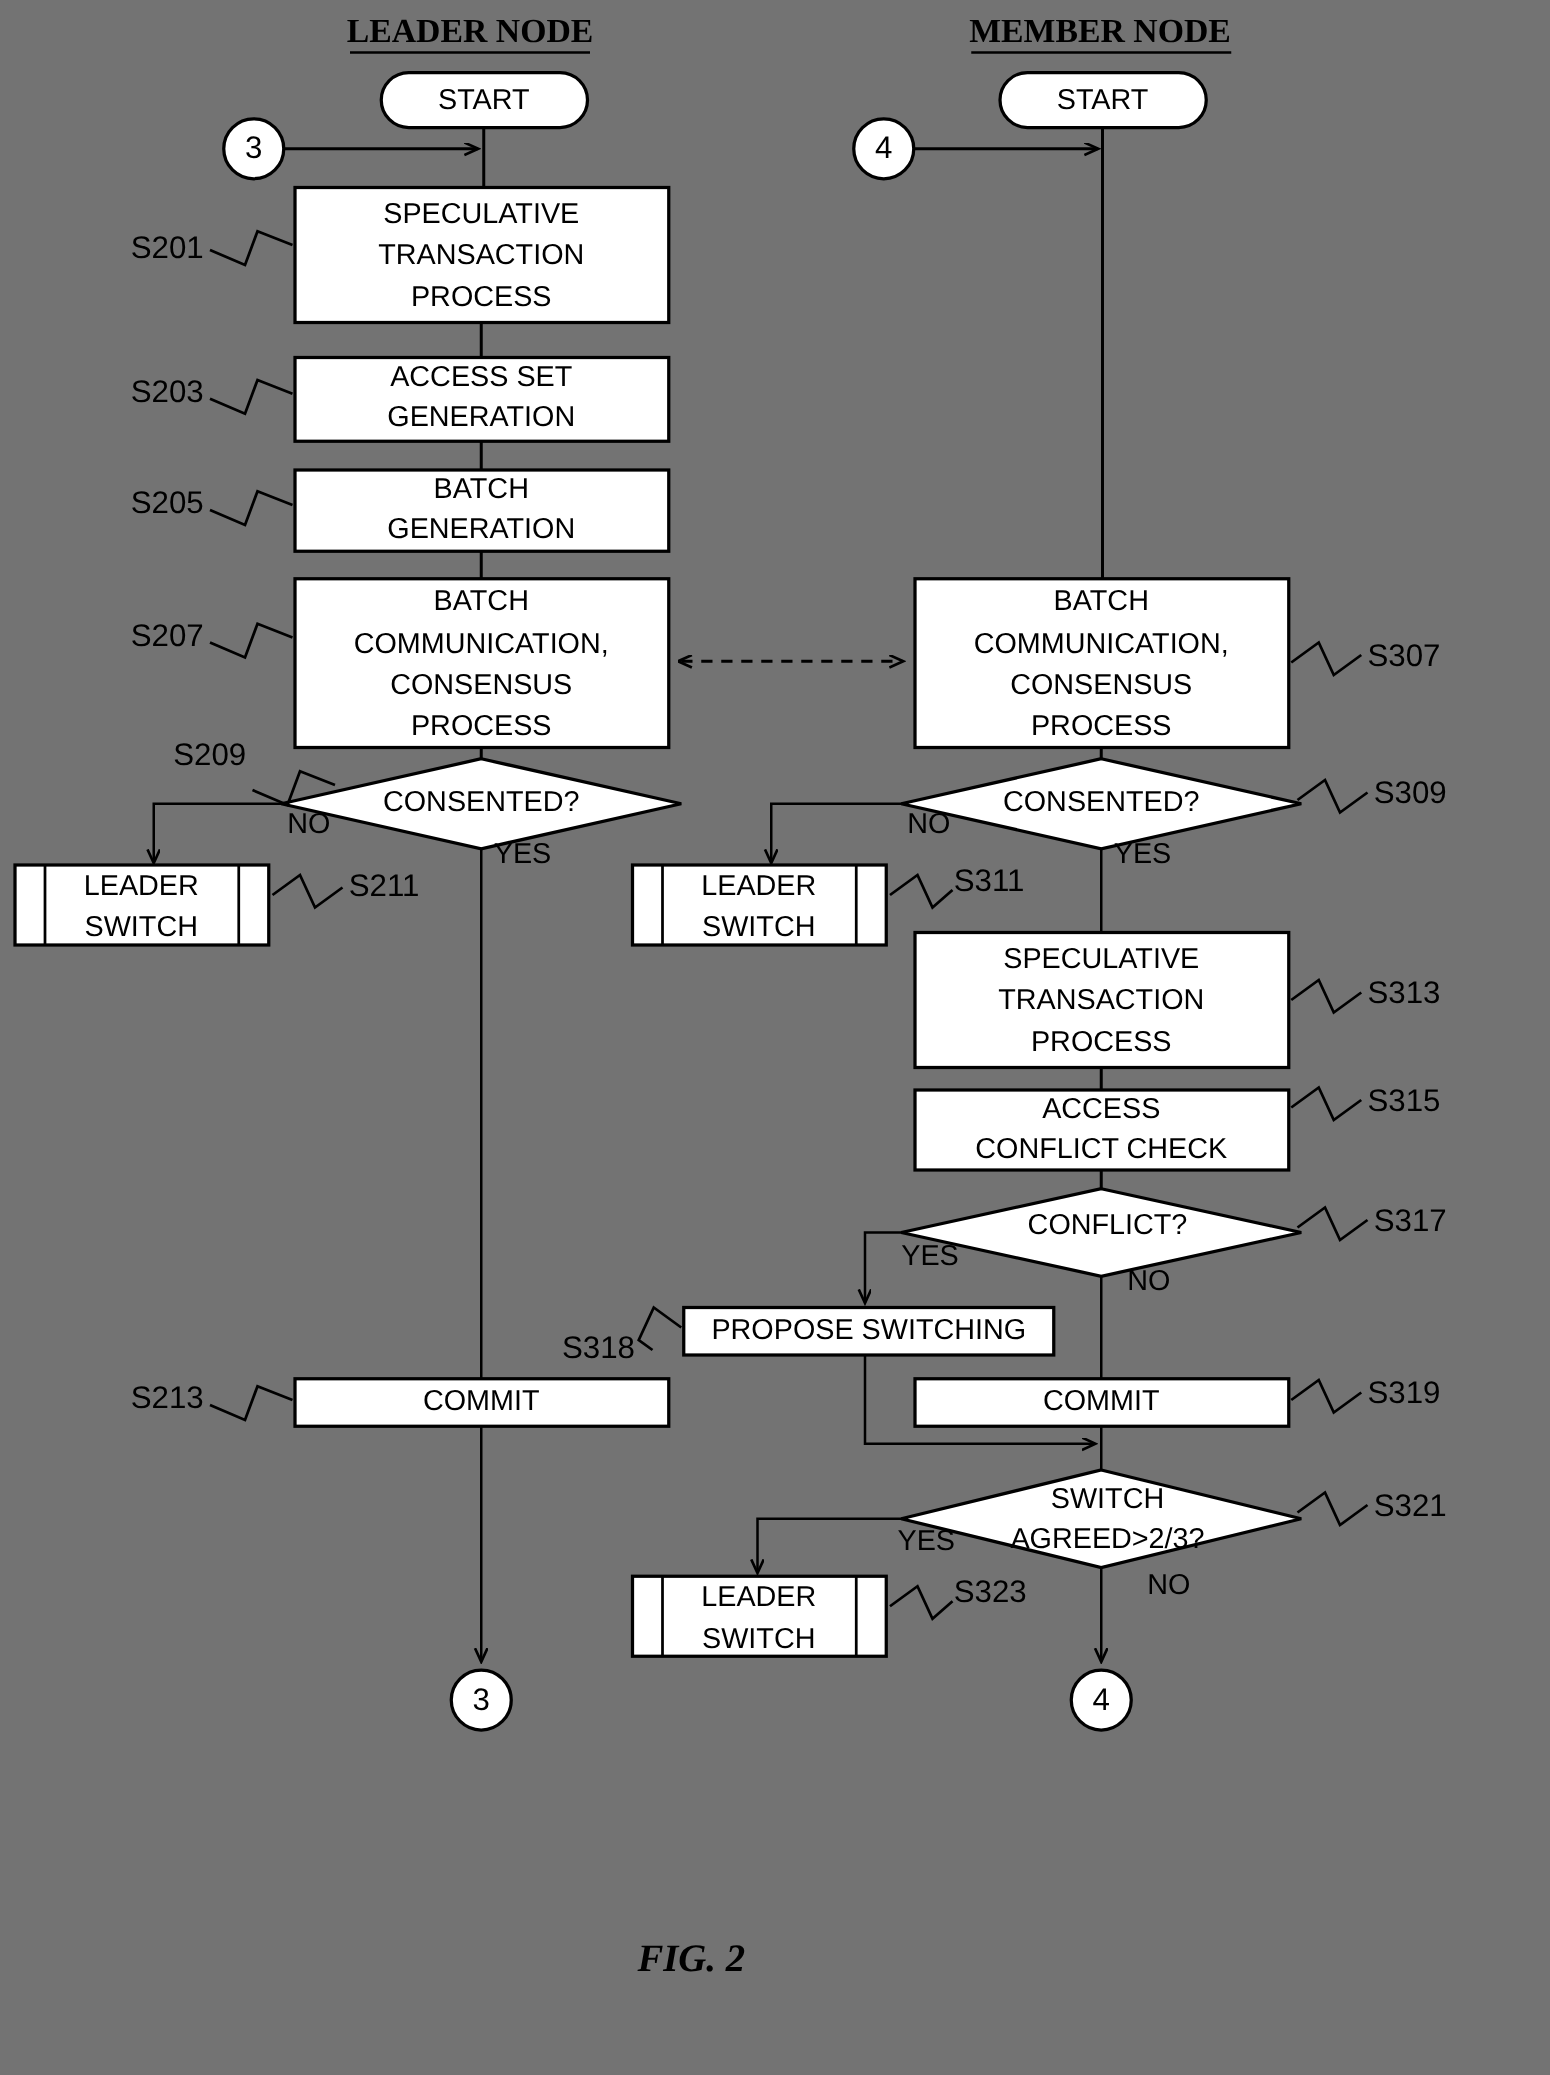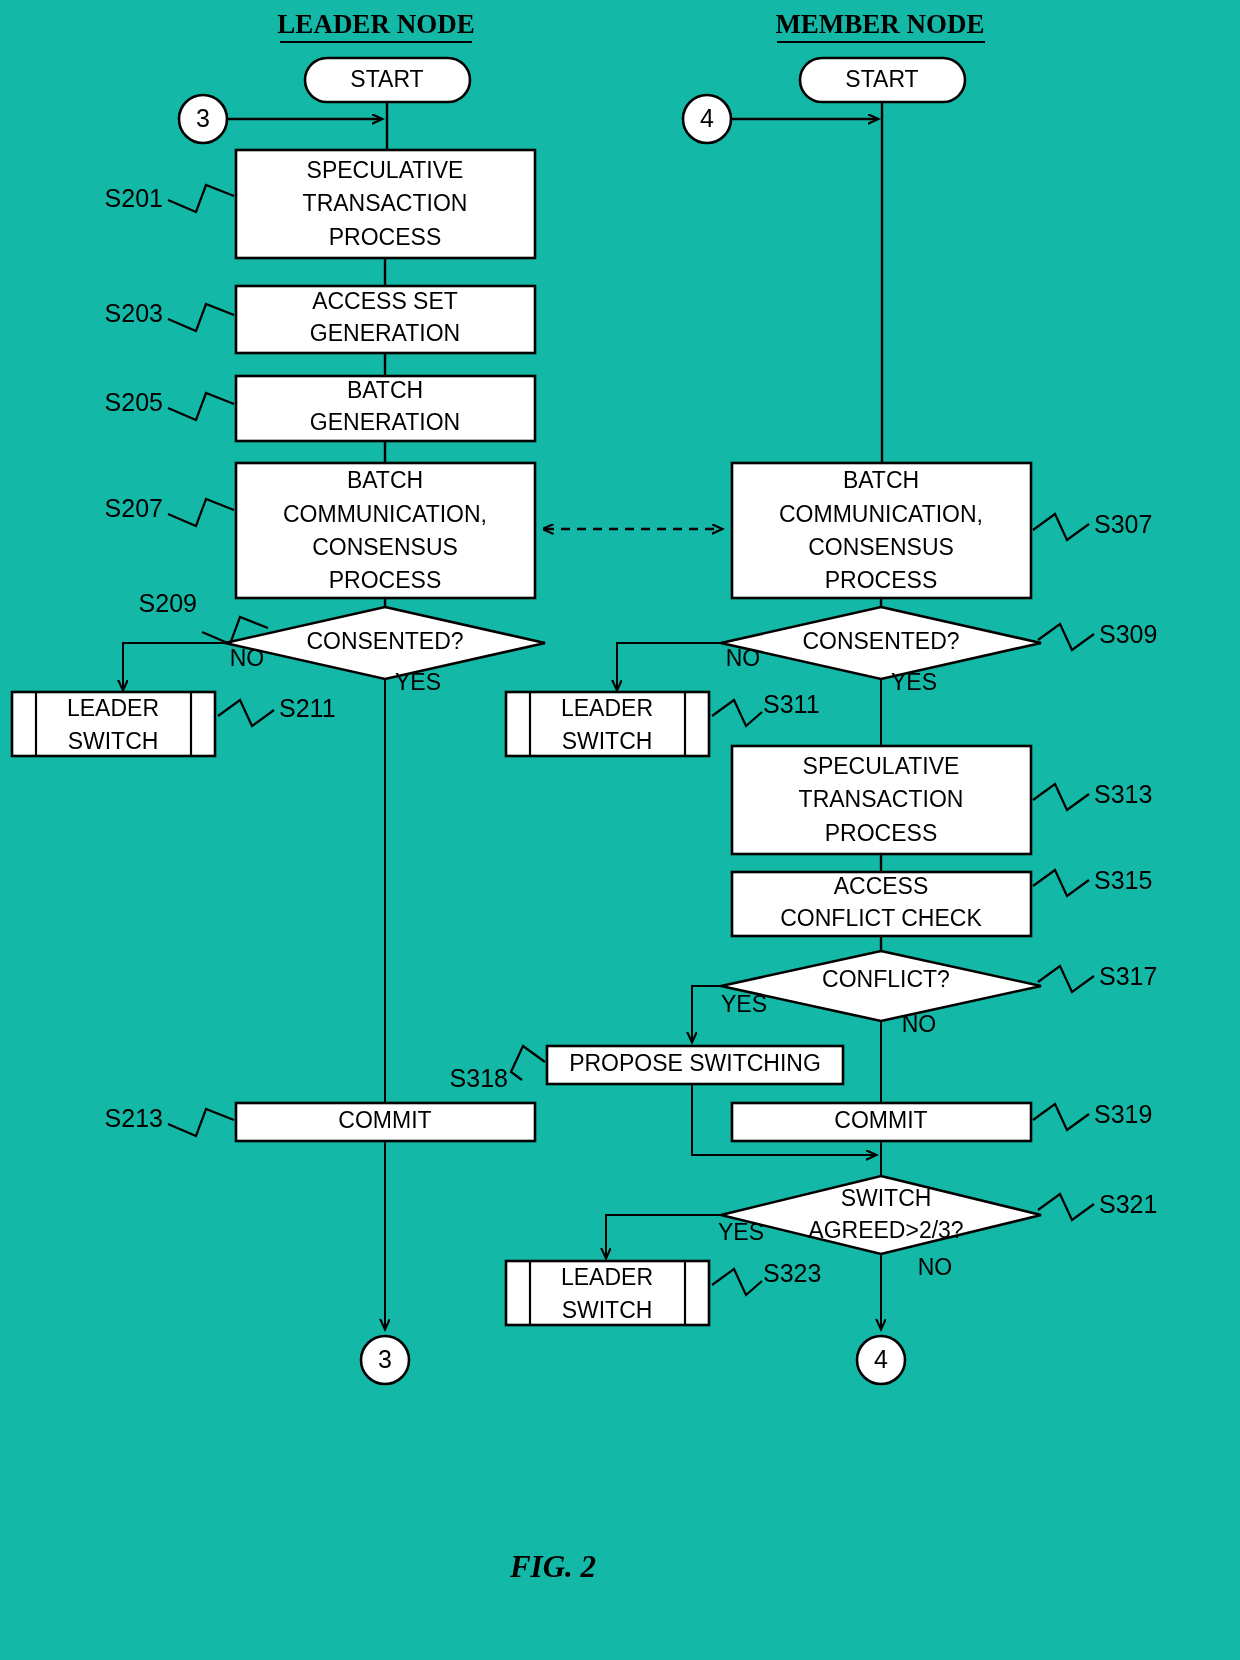--- a/index.html
+++ b/index.html
@@ -4,21 +4,21 @@
 <style>
   html, body {
     margin: 0;
     padding: 0;
     background: #ffffff;
   }
   #page {
     position: relative;
     width: 1240px;
     height: 1660px;
-    background: #14b8a6;
+    background: #737373;
     font-family: "Liberation Sans", sans-serif;
     overflow: hidden;
   }
   svg#diagram {
     position: absolute;
     left: 0;
     top: 0;
     width: 1240px;
     height: 1660px;
   }

